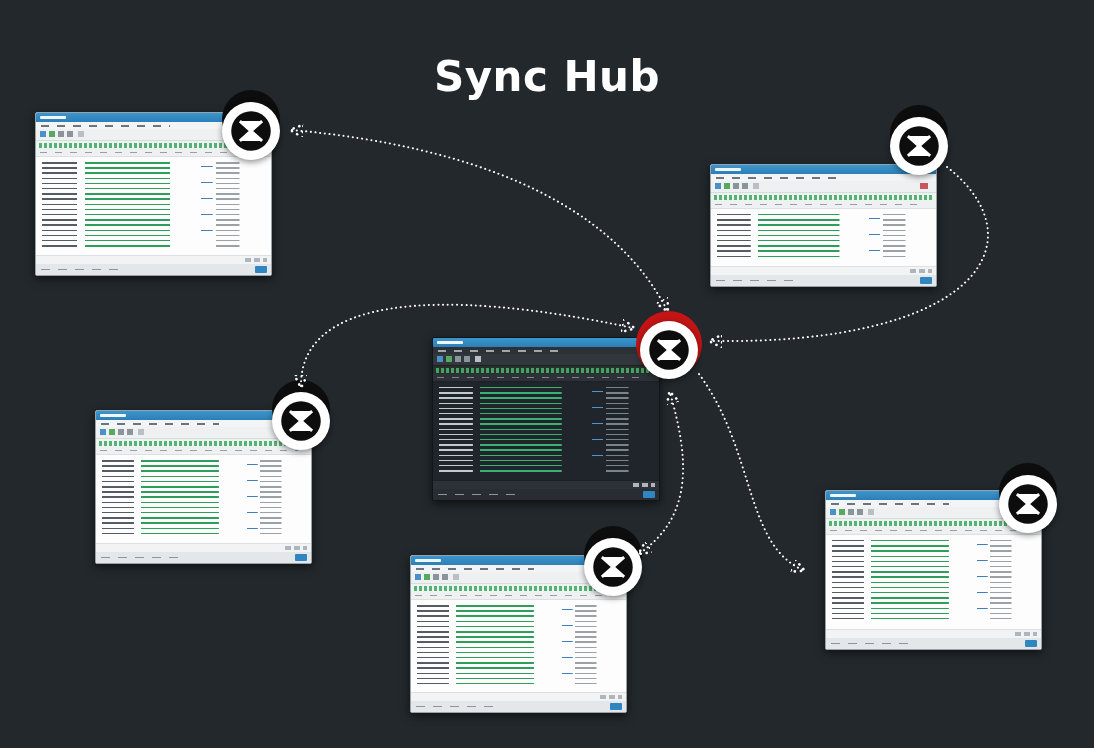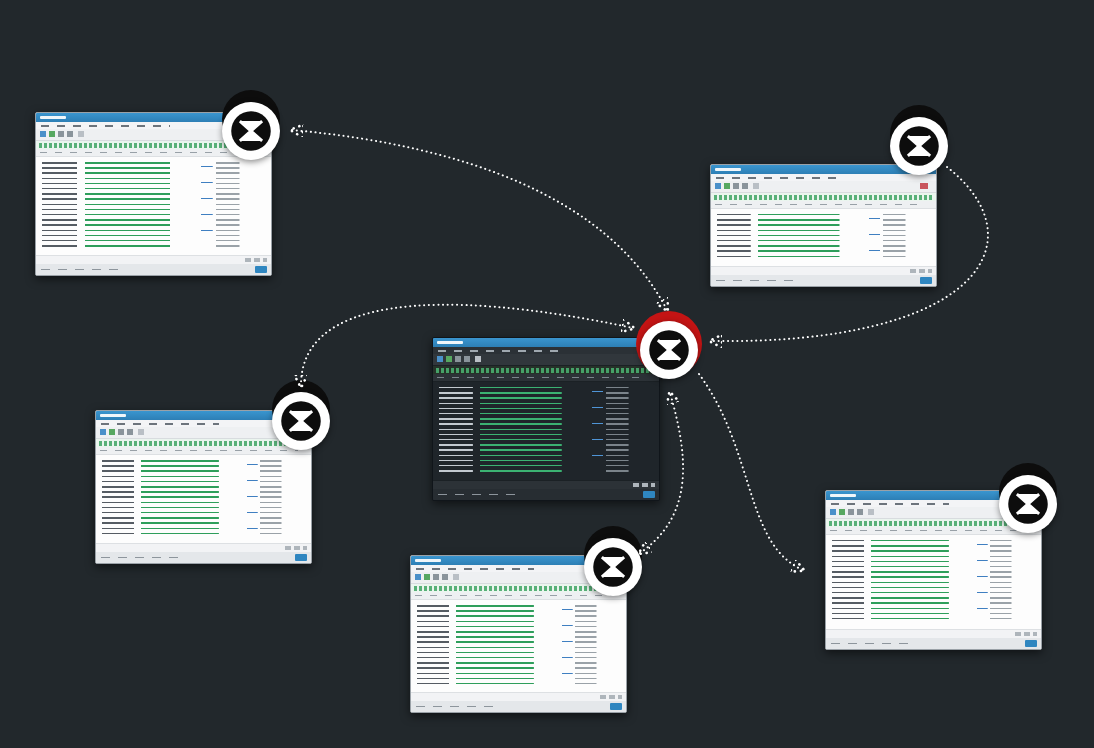--- a/index.html
+++ b/index.html
@@ -126,20 +126,21 @@
 
   
   #links{position:absolute;left:0;top:0;z-index:7;pointer-events:none;}
   #links path{fill:none;stroke:#ffffff;stroke-width:2;stroke-linecap:round;stroke-dasharray:0.1 4.6;}
 </style>
 <title>Sync Hub</title></head>
 <body>
 
 <div id="canvas">
 
+  <h1 class="page-title">Sync Hub</h1>
 
   <div class="mini-window light" id="w-top-left">
     <div class="mw-titlebar"></div>
     <div class="mw-menubar"></div>
     <div class="mw-toolbar"></div>
     <div class="mw-greenstrip"></div>
     <div class="mw-colheader"></div>
     <div class="mw-list"></div>
     <div class="mw-footer"></div>
     <div class="mw-statusbar"></div>

